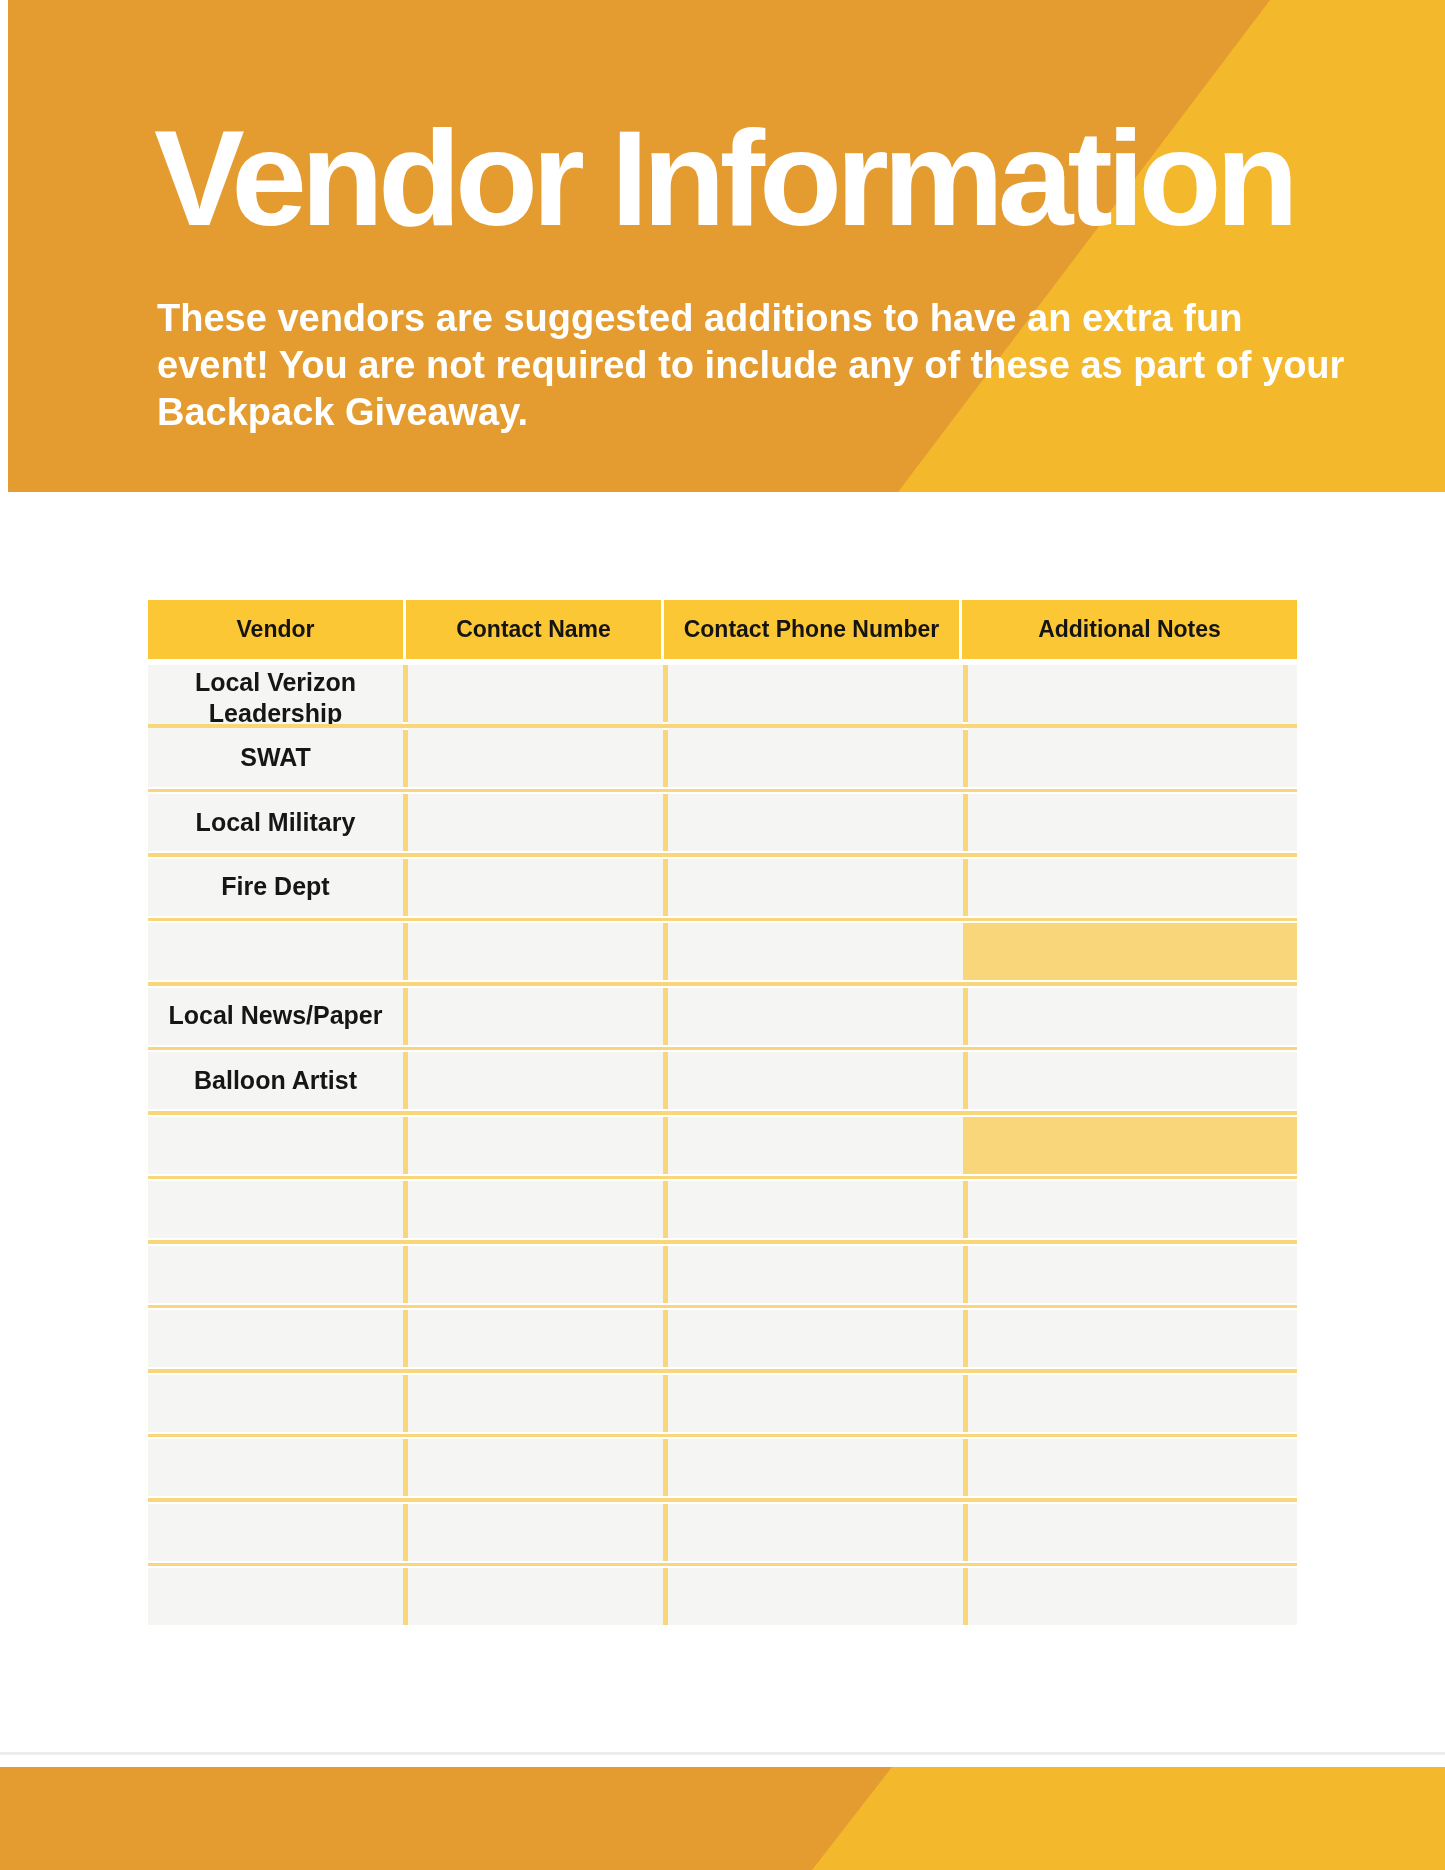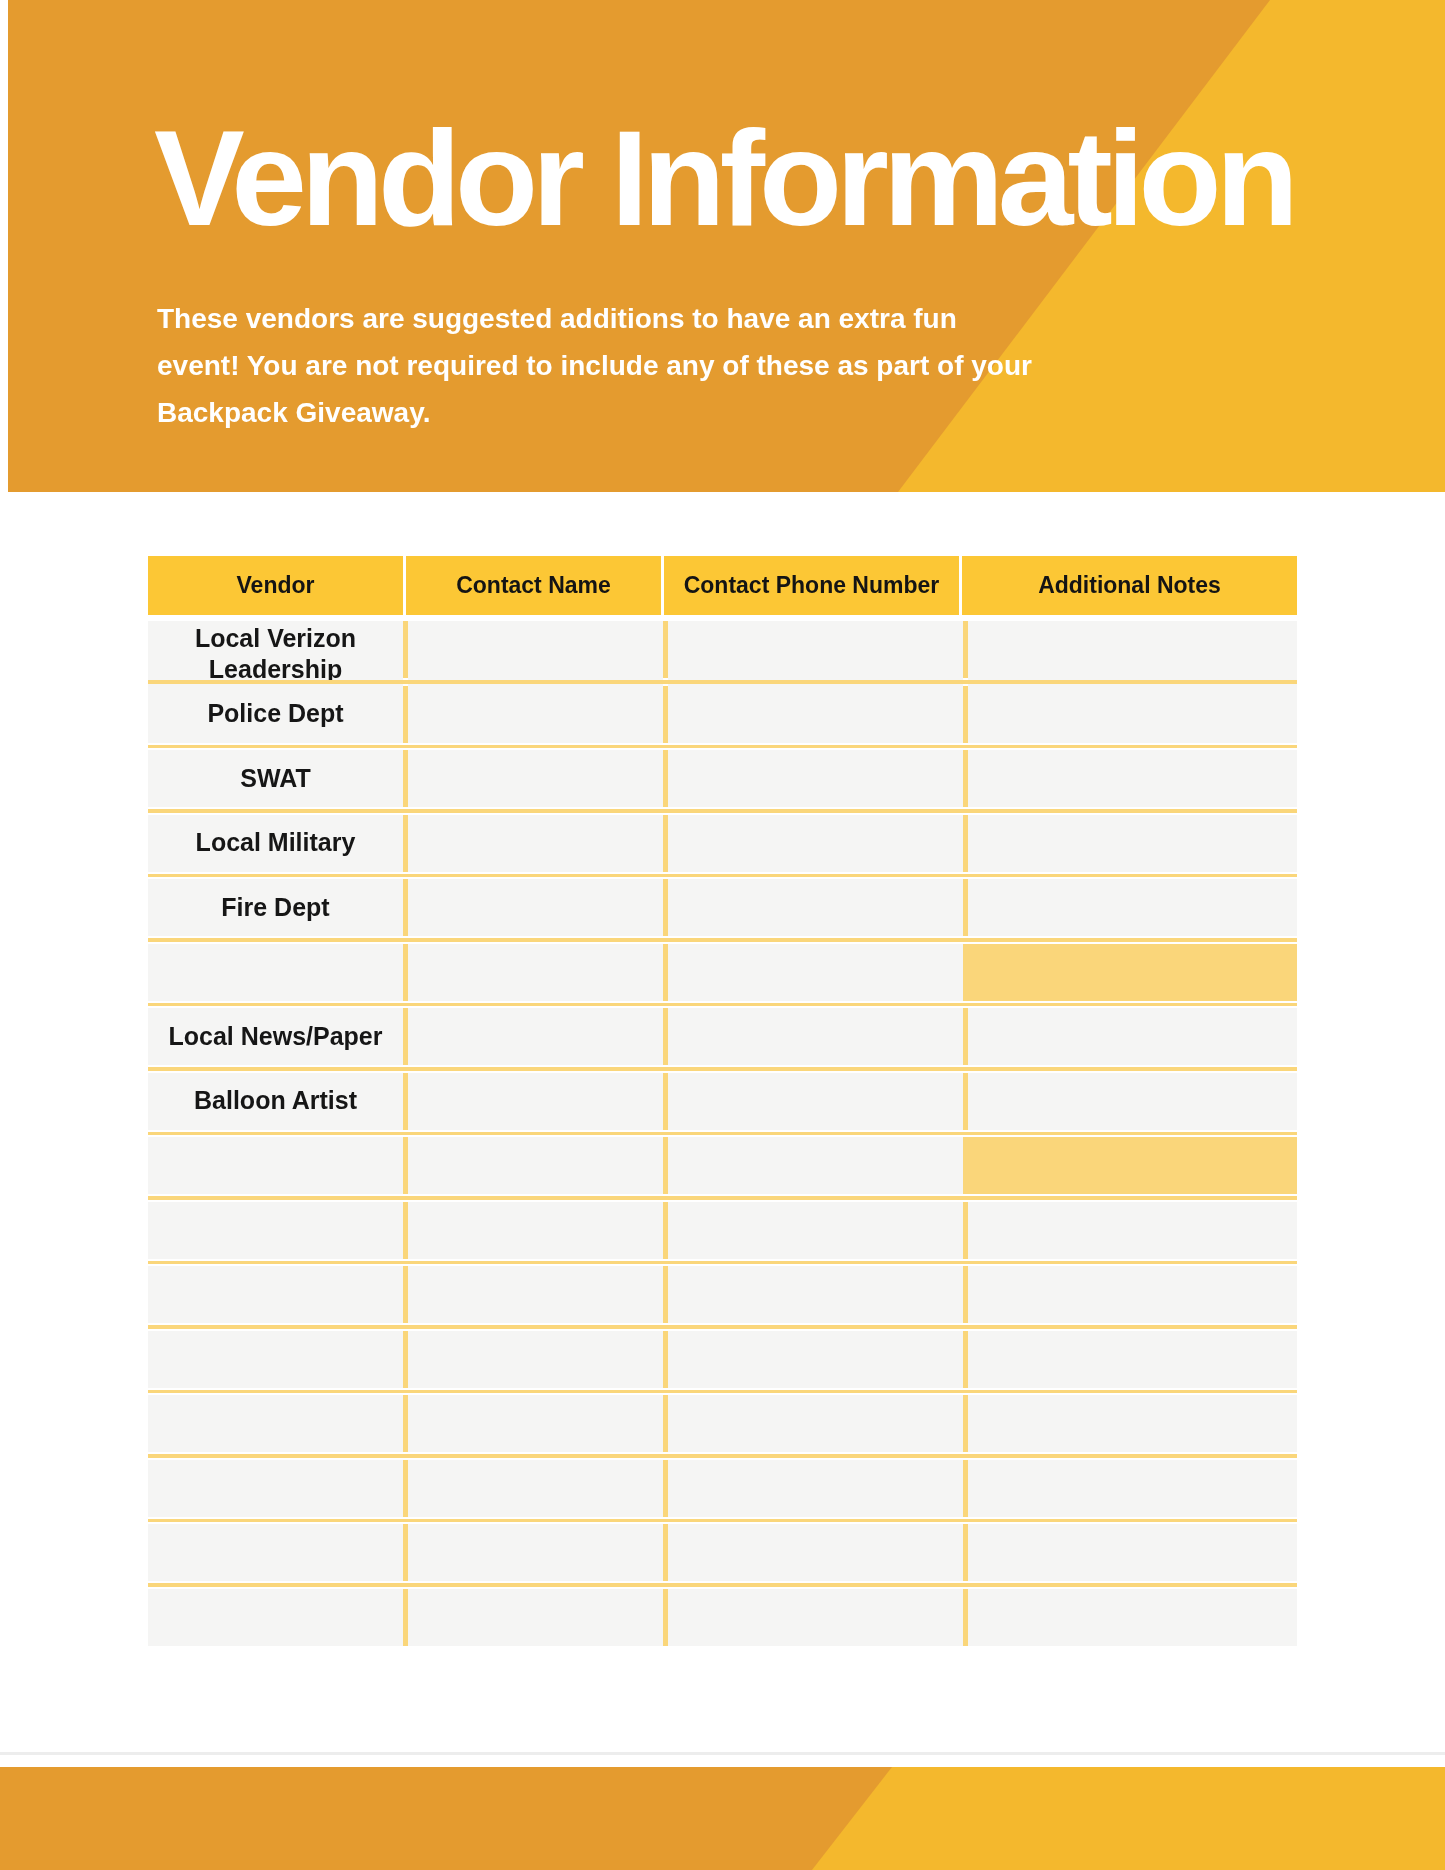--- a/index.html
+++ b/index.html
@@ -38,39 +38,40 @@
     letter-spacing: -6px;
     line-height: 1;
     white-space: nowrap;
   }
   .subtitle {
     position: absolute;
     left: 149px;
     top: 295px;
     margin: 0;
     color: #ffffff;
-    font-size: 28px;
+    font-size: 38px;
     font-weight: bold;
     line-height: 47px;
     white-space: pre-line;
   }
 
   
   .vendor-table {
     position: absolute;
     left: 148px;
     top: 556px;
     width: 1149px;
   }
   .thead {
     display: grid;
     grid-template-columns: 255px 255px 295px 1fr;
     column-gap: 3px;
     height: 59px;
     margin-bottom: 6px;
+    margin-top: 44px;
   }
   .th {
     background: #FCC735;
     display: flex;
     align-items: center;
     justify-content: center;
     font-weight: bold;
     font-size: 23px;
     color: #141414;
     text-align: center;
@@ -155,26 +156,20 @@
     </div>
     <div class="tbody">
 
         <div class="row">
           <div class="cell">Local Verizon Leadership</div>
           <div class="cell"></div>
           <div class="cell"></div>
           <div class="cell"></div>
         </div>
 
-        <div class="row">
-          <div class="cell">Police Dept</div>
-          <div class="cell"></div>
-          <div class="cell"></div>
-          <div class="cell"></div>
-        </div>
 
         <div class="row">
           <div class="cell">SWAT</div>
           <div class="cell"></div>
           <div class="cell"></div>
           <div class="cell"></div>
         </div>
 
         <div class="row">
           <div class="cell">Local Military</div>

